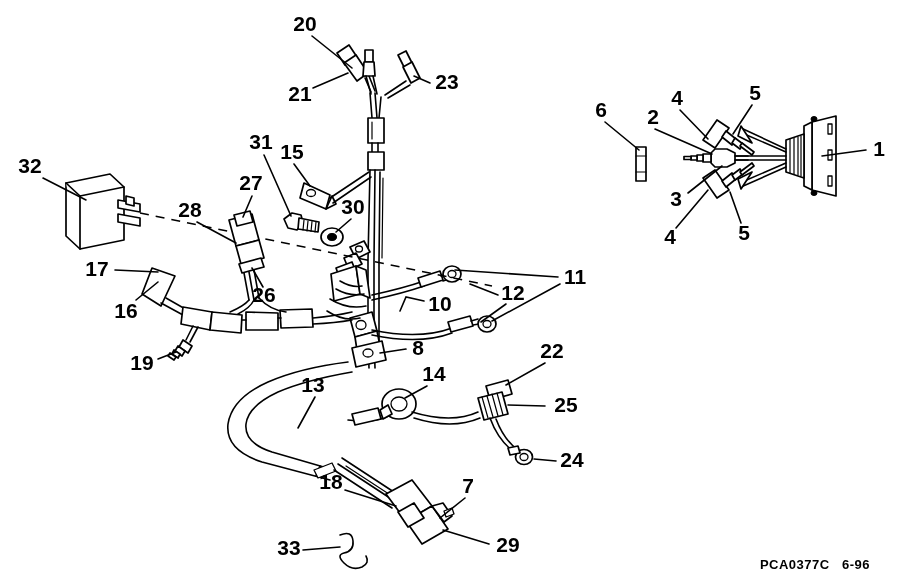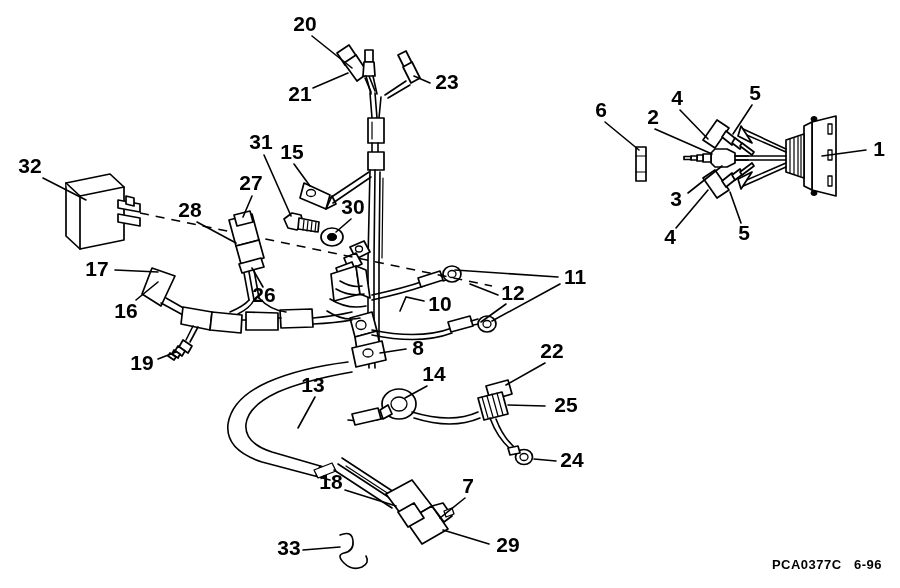--- a/index.html
+++ b/index.html
@@ -72,21 +72,21 @@
   }
   .dashline {
     stroke: #000000;
     fill: none;
     stroke-width: 1.5;
     stroke-dasharray: 9 7;
     stroke-linecap: butt;
   }
   #drawing-code {
     position: absolute;
-    right: 18px;
+    right: 30px;
     bottom: 16px;
     font-family: "Liberation Sans", sans-serif;
     font-size: 13px;
     font-weight: bold;
     letter-spacing: 0.5px;
     color: #000000;
     white-space: pre;
   }
 </style>
 </head>

